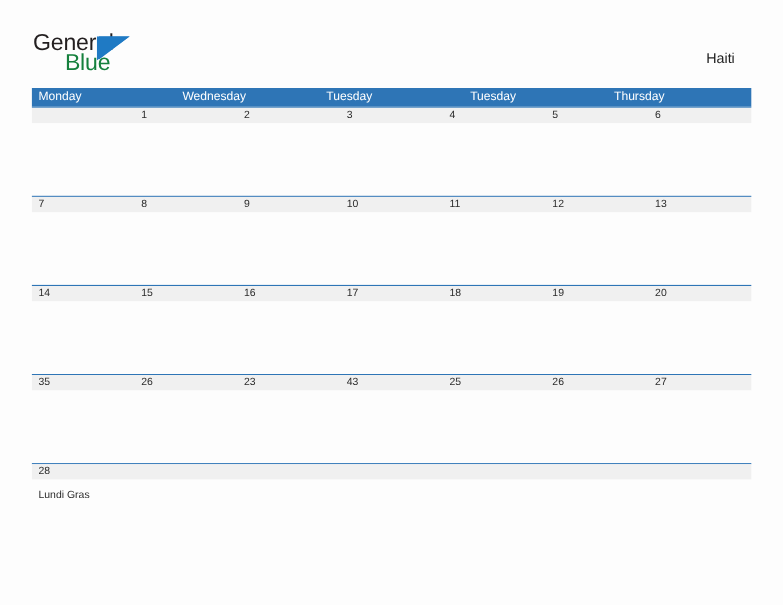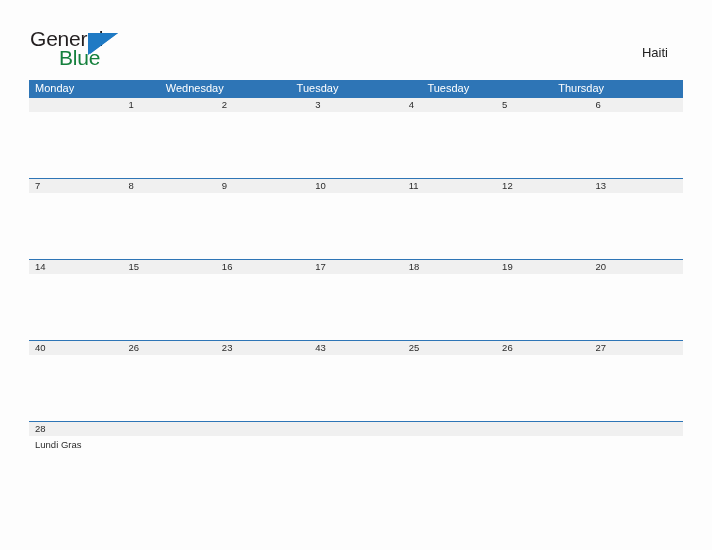--- a/index.html
+++ b/index.html
@@ -137,20 +137,21 @@
     color: #2b2b2b;
     display: block;
   }
 
   
   .week-row.short {
     height: 42px;
   }
   .week-row.short .events-band {
     height: 27px;
+    align-items: center;
   }
 </style>
 </head>
 <body>
 
 <div class="page-header">
 
   <div class="logo">
     <span class="logo-general">General</span>
     <span class="logo-triangle">
@@ -276,21 +277,21 @@
           <span class="event-text"></span>
         </div>
       <div class="event-cell">
           <span class="event-text"></span>
         </div>
     </div>
   </div>
 
   <div class="week-row">
     <div class="daynum-band">
-      <div class="daynum-cell">40</div>
+      <div class="daynum-cell">35</div>
       <div class="daynum-cell">26</div>
       <div class="daynum-cell">23</div>
       <div class="daynum-cell">43</div>
       <div class="daynum-cell">25</div>
       <div class="daynum-cell">26</div>
       <div class="daynum-cell">27</div>
     </div>
     <div class="events-band">
       <div class="event-cell">
           <span class="event-text"></span>

